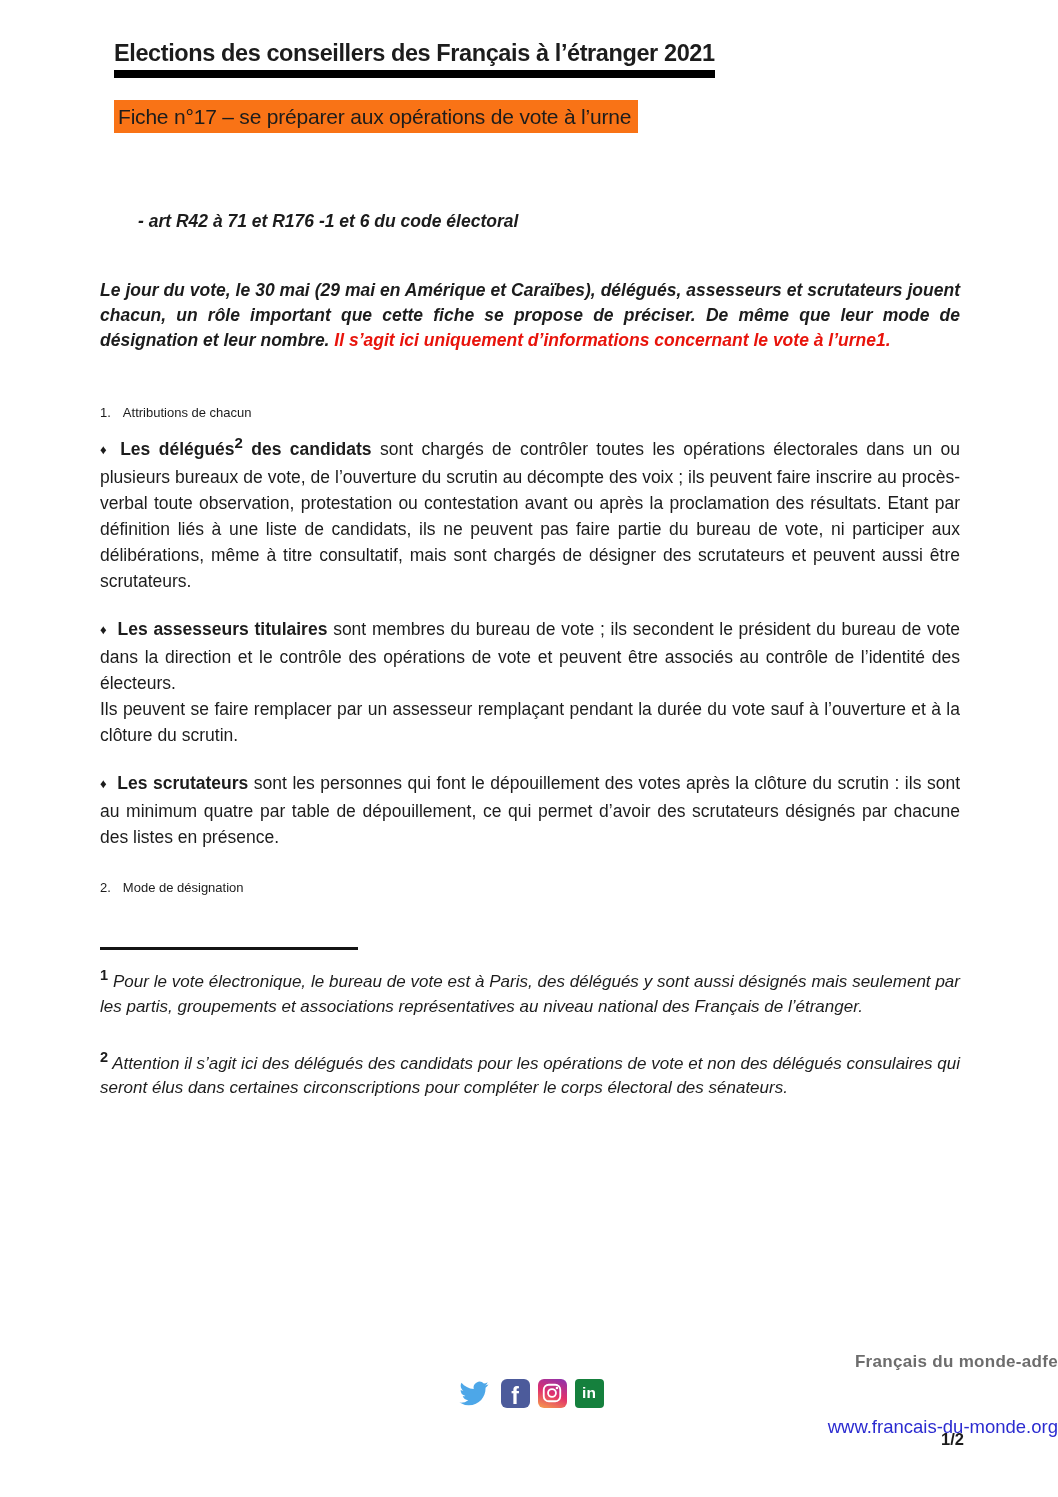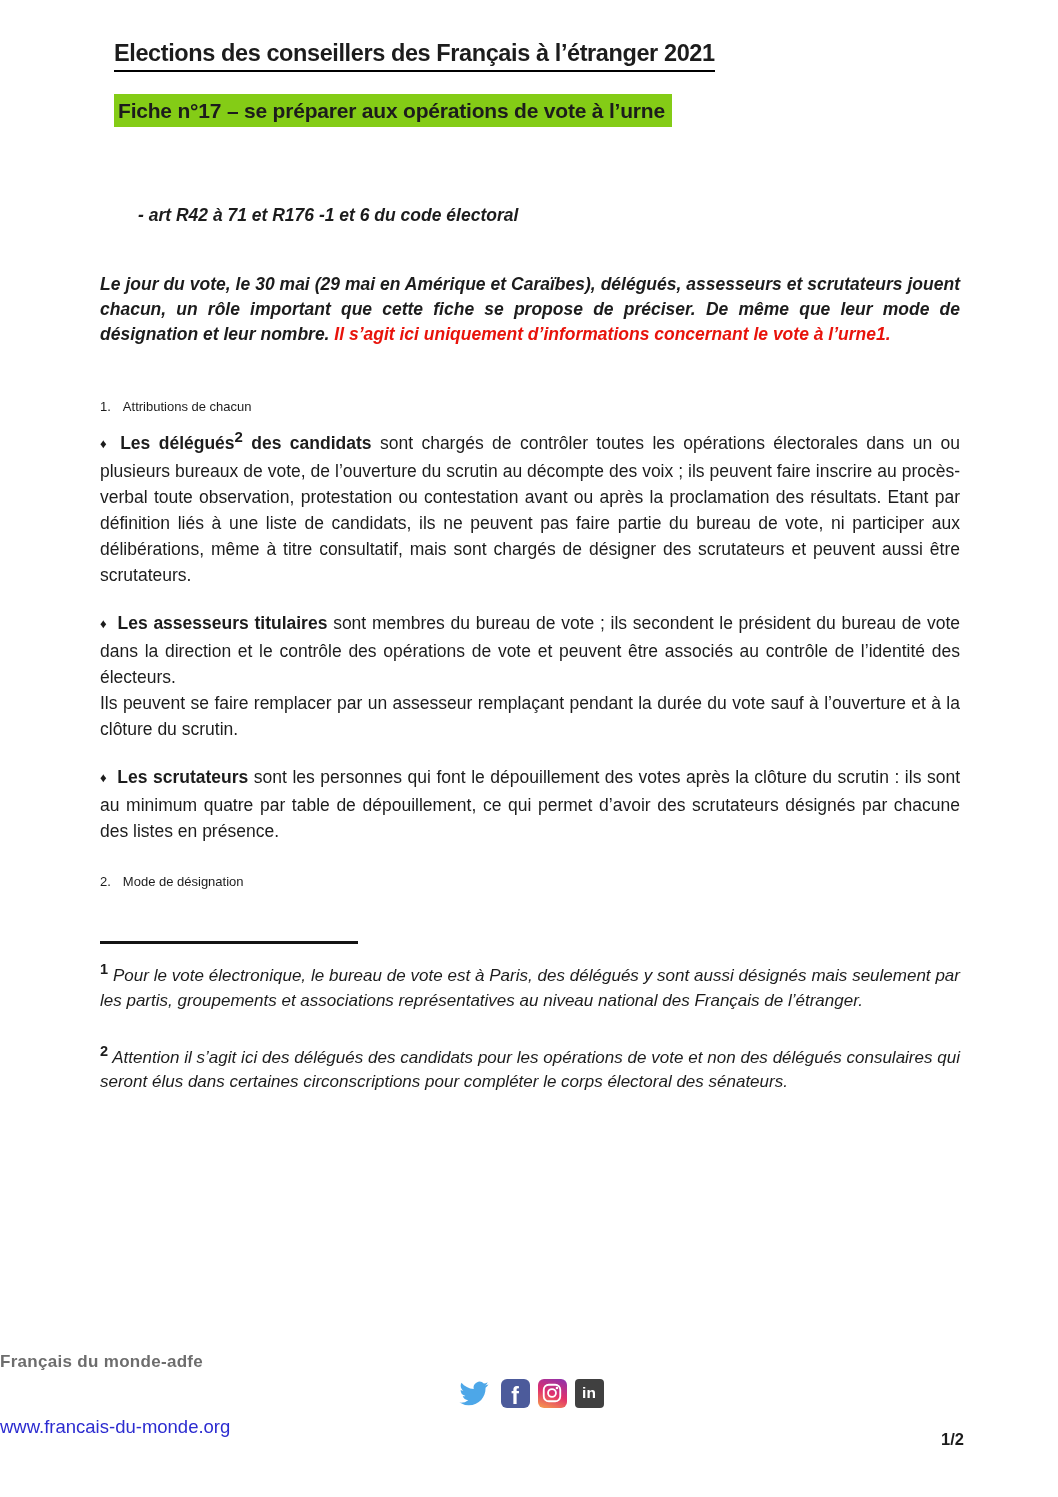--- a/index.html
+++ b/index.html
@@ -14,24 +14,24 @@
   .logo{
     width:100px;height:110px;background:#9e1c20;color:#fff;flex:0 0 auto;margin-left:5px;
     display:flex;flex-direction:column;align-items:center;justify-content:space-between;
     padding:5px 3px;box-sizing:border-box;
   }
   .logo-line{font-size:16.5px;letter-spacing:.2px;white-space:nowrap}
   .logo-globe{width:58px;height:58px;margin:-2px 0}
   .header-titles{margin-left:14px;padding-top:2px}
   .doc-title{
     display:inline-block;font-size:23.5px;font-weight:bold;letter-spacing:-.4px;
-    border-bottom:2px solid #000000;padding-bottom:3px;margin:0;white-space:nowrap;
+    border-bottom:8px solid #000000;padding-bottom:3px;margin:0;white-space:nowrap;
   }
   .doc-subtitle{
-    display:inline-block;background:#84cc16;font-size:21px;font-weight:bold;
+    display:inline-block;background:#f97316;font-size:21px;font-weight:normal;
     letter-spacing:-.2px;padding:5px 7px 4px 4px;margin-top:22px;white-space:nowrap;
   }
 
   
   .reference{margin-top:78px;padding-left:38px;font-size:17.5px;font-style:italic;font-weight:bold}
   .intro{margin-top:46px;font-size:17.5px;font-style:italic;font-weight:bold;line-height:25px;text-align:justify}
   .red-text{color:#e8130b}
   .sec-heading{margin-top:52px;font-size:13px;font-weight:normal}
   .sec-heading .sec-num{display:inline-block;margin-right:12px}
   .bullet{font-size:17.5px;line-height:26px;text-align:justify}
@@ -43,33 +43,33 @@
   .remark{margin-top:14px;font-size:17.5px;line-height:30px}
   .remark .red-text{font-weight:bold}
 
   
   .separator{margin-top:52px;width:258px;height:3px;background:#141414}
   .footnote{font-size:17px;font-style:italic;line-height:25px;text-align:justify}
   .footnote sup{font-style:normal;font-weight:bold;font-size:14.5px}
   .fn1{margin-top:13px}.fn2{margin-top:26px}
 
   
-  .footer{position:absolute;left:0;top:1352px;width:1058px;text-align:left}
+  .footer{position:absolute;left:0;top:1352px;width:1058px;text-align:right}
   .footer-org{font-size:17px;font-weight:bold;color:#6d6d6d;letter-spacing:.3px}
   .social-row{margin-top:5px;display:flex;justify-content:center;align-items:center;gap:8px;height:32px}
   .icon-box{
     width:29px;height:29px;border-radius:6px;display:flex;align-items:center;justify-content:center;
     color:#fff;font-weight:bold;box-sizing:border-box;cursor:pointer;
   }
   .tw{width:38px;height:30px;border-radius:0;background:transparent}
   .tw svg{width:36px;height:29px;fill:#4da7e8}
   .fb{background:#4c5b9b;font-size:23px;align-items:flex-end;line-height:24px;overflow:hidden}
   .ig{background:linear-gradient(200deg,#8a33b0 0%,#e1306c 52%,#f7a14b 100%)}
   .ig svg{width:22px;height:22px}
-  .li{background:#404040;font-size:15.5px;border-radius:4px}
+  .li{background:#15803d;font-size:15.5px;border-radius:4px}
   .site-link{display:inline-block;margin-top:7px;font-size:18.5px;color:#2b2bd0;cursor:pointer}
 
   .page-number{position:absolute;top:1430px;right:94px;font-size:16.5px;font-weight:bold}
 </style>
 </head>
 <body>
 
 <div class="content">
 
   <div class="header">

